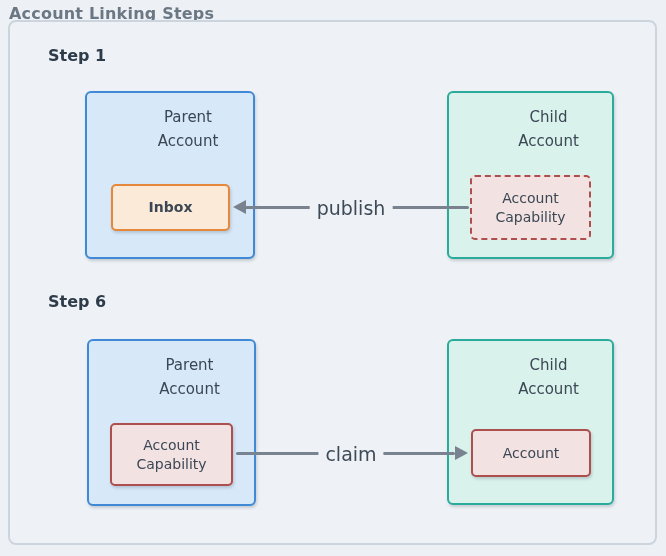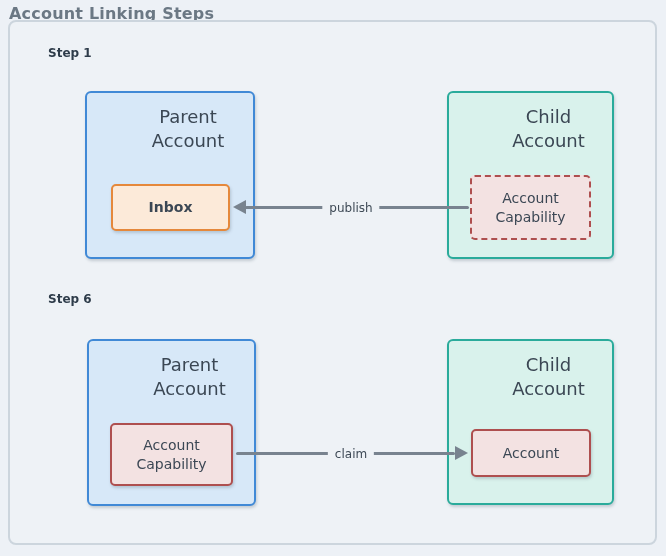--- a/index.html
+++ b/index.html
@@ -30,21 +30,21 @@
     top: 20px;
     width: 649px;
     height: 525px;
     border: 2px solid #ccd5dd;
     border-radius: 8px;
     background: #eef2f6;
   }
 
   .step-heading {
     position: absolute;
-    font-size: 12px;
+    font-size: 16px;
     font-weight: bold;
     color: #2e3c4a;
   }
 
   .node {
     position: absolute;
     border-radius: 6px;
     box-shadow: 1px 2px 3px rgba(100, 115, 130, 0.30);
   }
 
@@ -52,21 +52,21 @@
   .node-child  { background: #d9f2ec; border: 2px solid #2aab9b; }
   .node-inbox  { background: #fcead9; border: 2px solid #e5883b; border-radius: 5px; font-weight: bold; }
   .node-cap    { background: #f3e2e2; border: 2px solid #ae4f4f; border-radius: 5px; }
   .dashed      { border-style: dashed; box-shadow: none; }
 
   .node-title {
     display: block;
     margin-top: 12px;
     text-align: center;
     white-space: pre-line;
-    font-size: 18px;
+    font-size: 15px;
     line-height: 24px;
     color: #3b4754;
     margin-left: 36px;
   }
 
   .inner-label {
     display: flex;
     width: 100%;
     height: 100%;
     align-items: center;
@@ -93,21 +93,21 @@
     border-bottom: 7px solid transparent;
   }
   .arrowhead-left  { border-right: 13px solid #78838f; }
   .arrowhead-right { border-left: 13px solid #78838f; }
 
   .edge-label {
     position: absolute;
     transform: translate(-50%, -50%);
     background: #eef2f6;
     padding: 0 7px;
-    font-size: 12px;
+    font-size: 19px;
     color: #3e4a56;
     z-index: 3;
     white-space: nowrap;
   }
 </style>
 </head>
 <body>
 
 <div class="stage">
 

